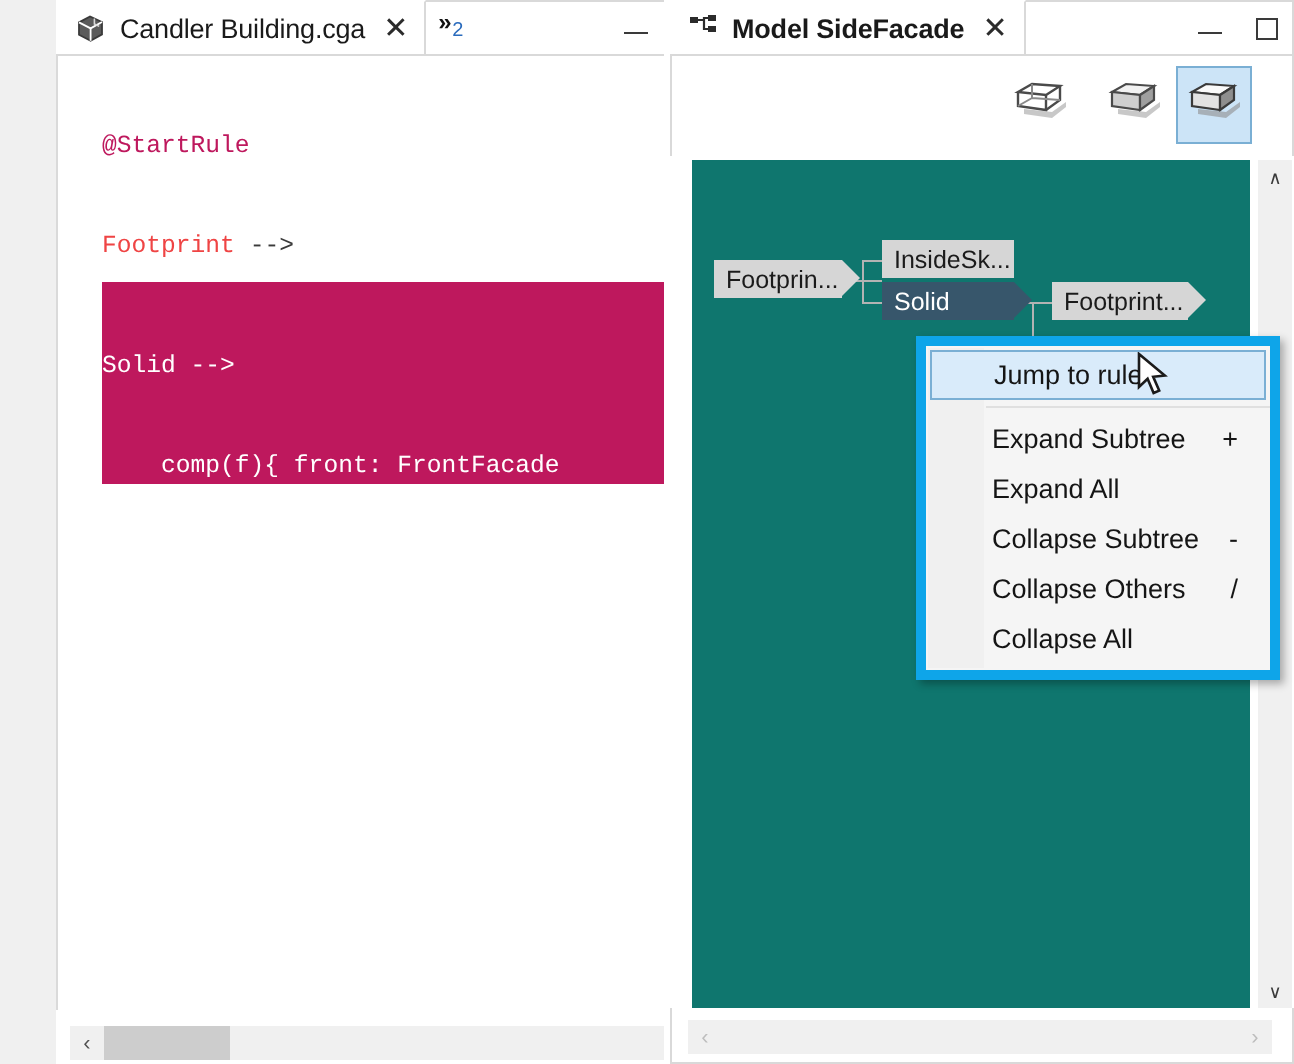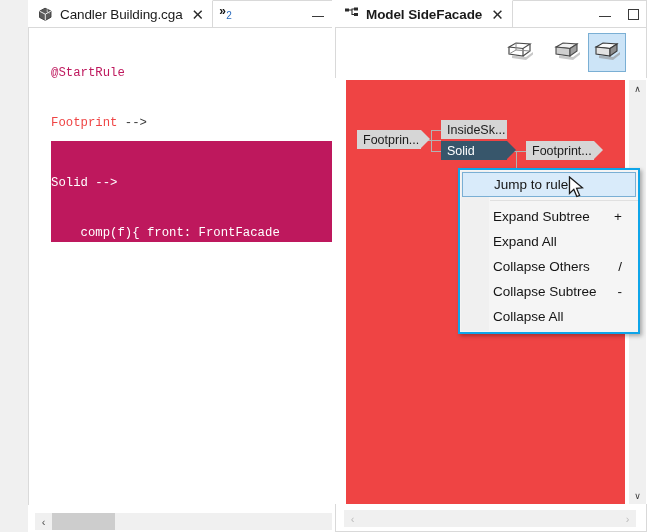--- a/index.html
+++ b/index.html
@@ -181,21 +181,21 @@
     display: flex; align-items: center; justify-content: center;
     background: transparent; border: 1px solid transparent;
   }
   .view-btn.active { background: #cce4f7; border: 1px solid #7aafd4; }
   #view-wire { left: 165px; }
   #view-shaded { left: 212px; }
   #view-textured { left: 252px; }
 
   .hier-canvas {
     position: absolute; left: 11px; top: 80px; right: 22px; bottom: 28px;
-    background: #ef4444;
+    background: #0f766e;
     overflow: hidden;
   }
   .node {
     position: absolute;
     height: 19px;
     font-size: 12.5px;
     color: #1b1b1b;
     display: flex; align-items: center;
     padding-left: 6px;
     background: #d6d6d6;
@@ -224,21 +224,21 @@
     border-right: 1px solid #d9d9d9;
     border-bottom: 1px solid #d9d9d9;
   }
   .hier-hscroll .hscroll-inner { left: 8px; right: 10px; top: 6px; background: #f0f0f0; }
 
   
   .ctx-menu {
     position: absolute; left: 458px; top: 168px;
     width: 182px;
     background: #f5f5f5;
-    border: 2px solid #0ea5e9;
+    border: 5px solid #0ea5e9;
     box-shadow: 2px 2px 4px rgba(0,0,0,0.30);
     padding: 2px 0 3px 0;
     z-index: 40;
   }
   .ctx-stripe {
     position: absolute; left: 1px; top: 1px; width: 28px; bottom: 1px;
     background: #f0f0f0;
   }
   .ctx-item {
     position: relative;
@@ -484,26 +484,26 @@
     <div class="ctx-sep"></div>
     <div class="ctx-item">
       <span>Expand Subtree</span>
       <span class="accel">+</span>
     </div>
     <div class="ctx-item">
       <span>Expand All</span>
       <span class="accel"></span>
     </div>
     <div class="ctx-item">
+      <span>Collapse Subtree</span>
+      <span class="accel">-</span>
+    </div>
+    <div class="ctx-item">
       <span>Collapse Others</span>
       <span class="accel">/</span>
-    </div>
-    <div class="ctx-item">
-      <span>Collapse Subtree</span>
-      <span class="accel">-</span>
     </div>
     <div class="ctx-item">
       <span>Collapse All</span>
       <span class="accel"></span>
     </div>
   </div>
 
   <div class="cursor-arrow">
     <svg width="17" height="24" viewBox="0 0 17 24">
       <path d="M1.5 1 L1.5 17.5 L5.8 13.4 L8.8 20.5 L11.6 19.3 L8.6 12.4 L14.4 11.8 Z" fill="#ffffff" stroke="#1b1b1b" stroke-width="1.3"></path>

